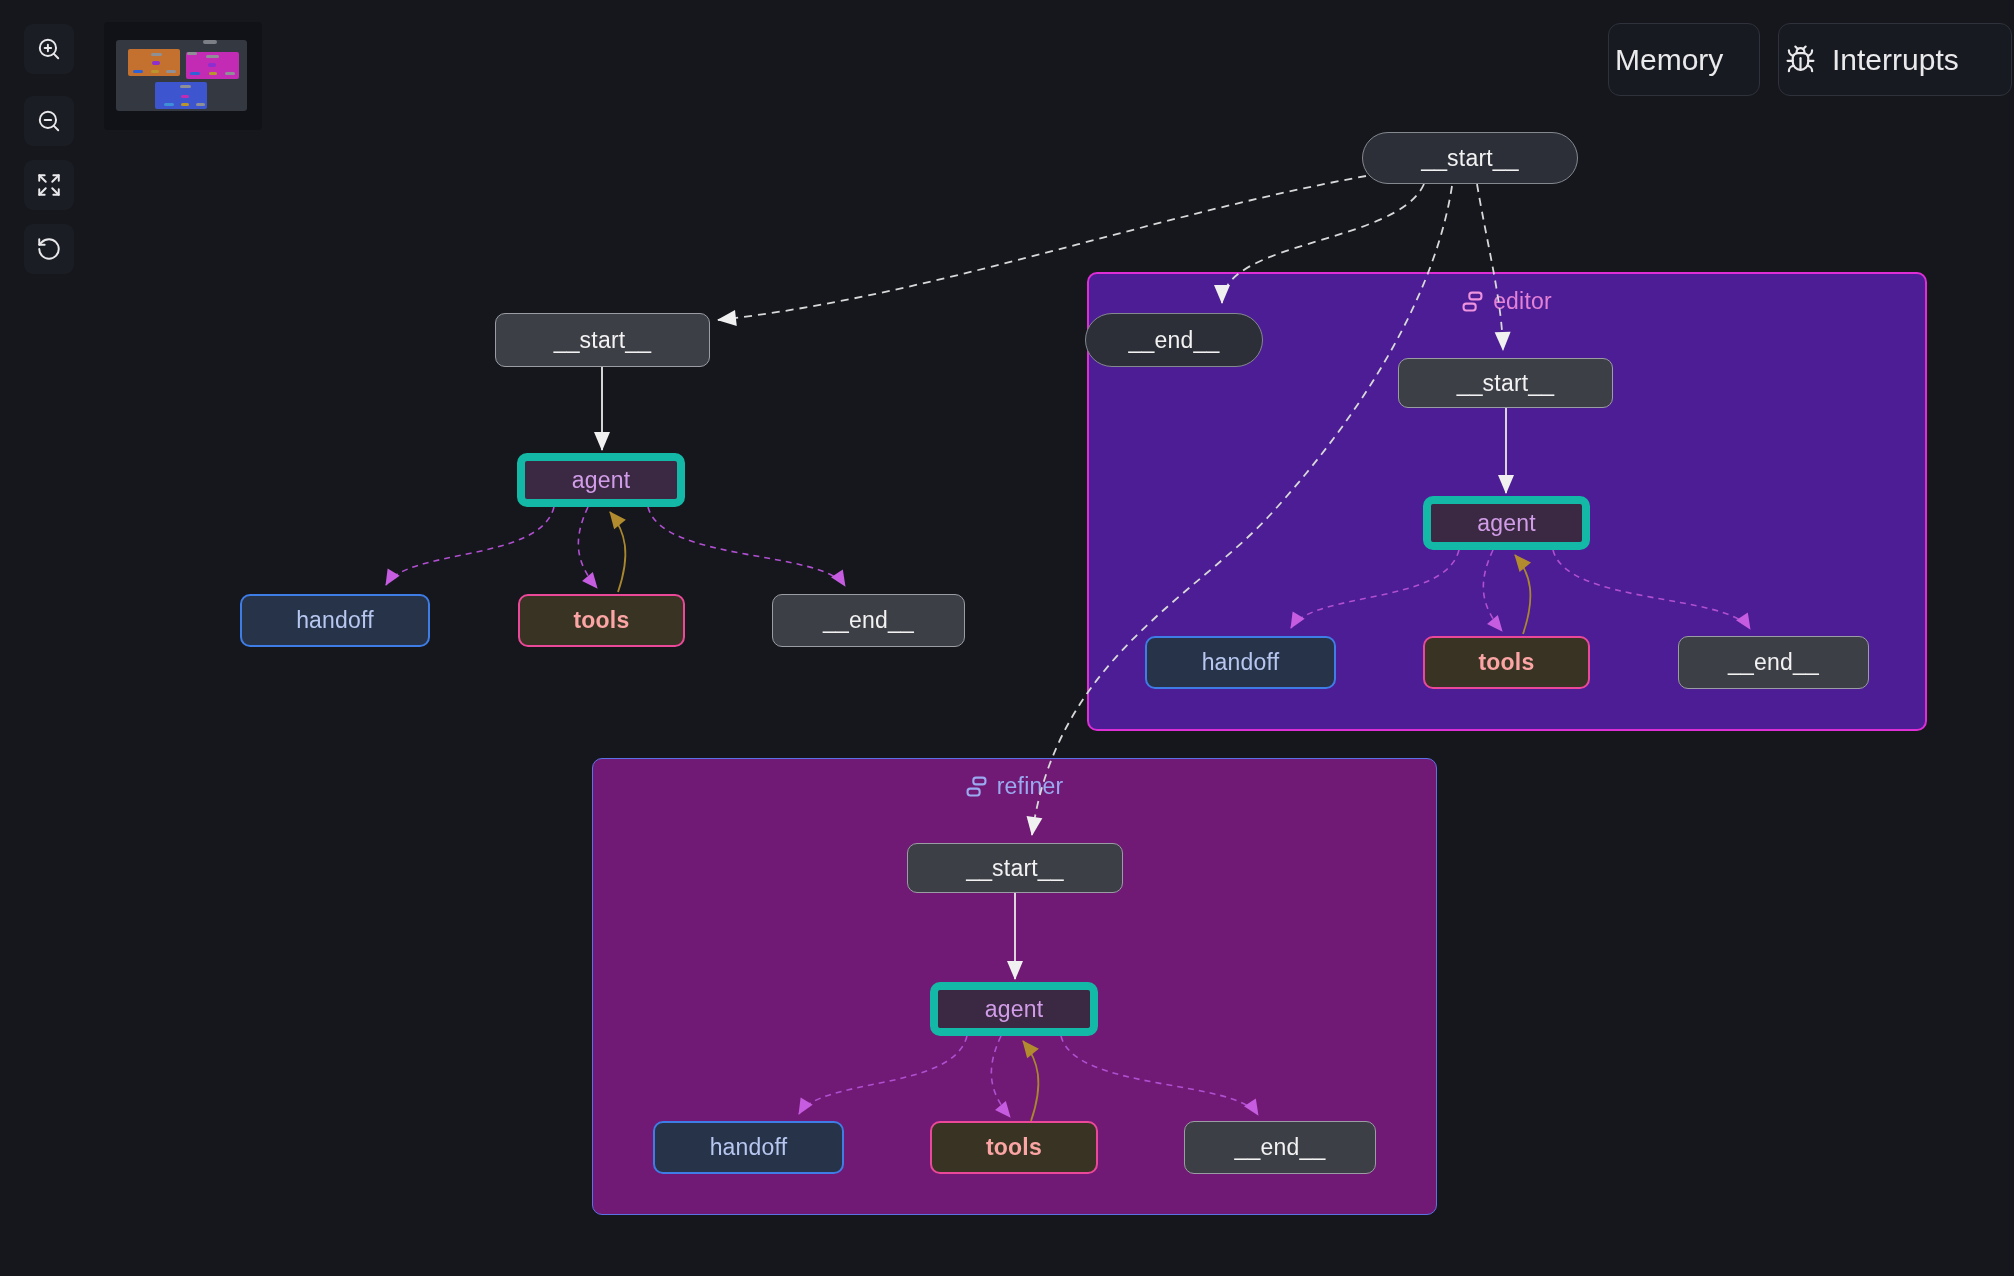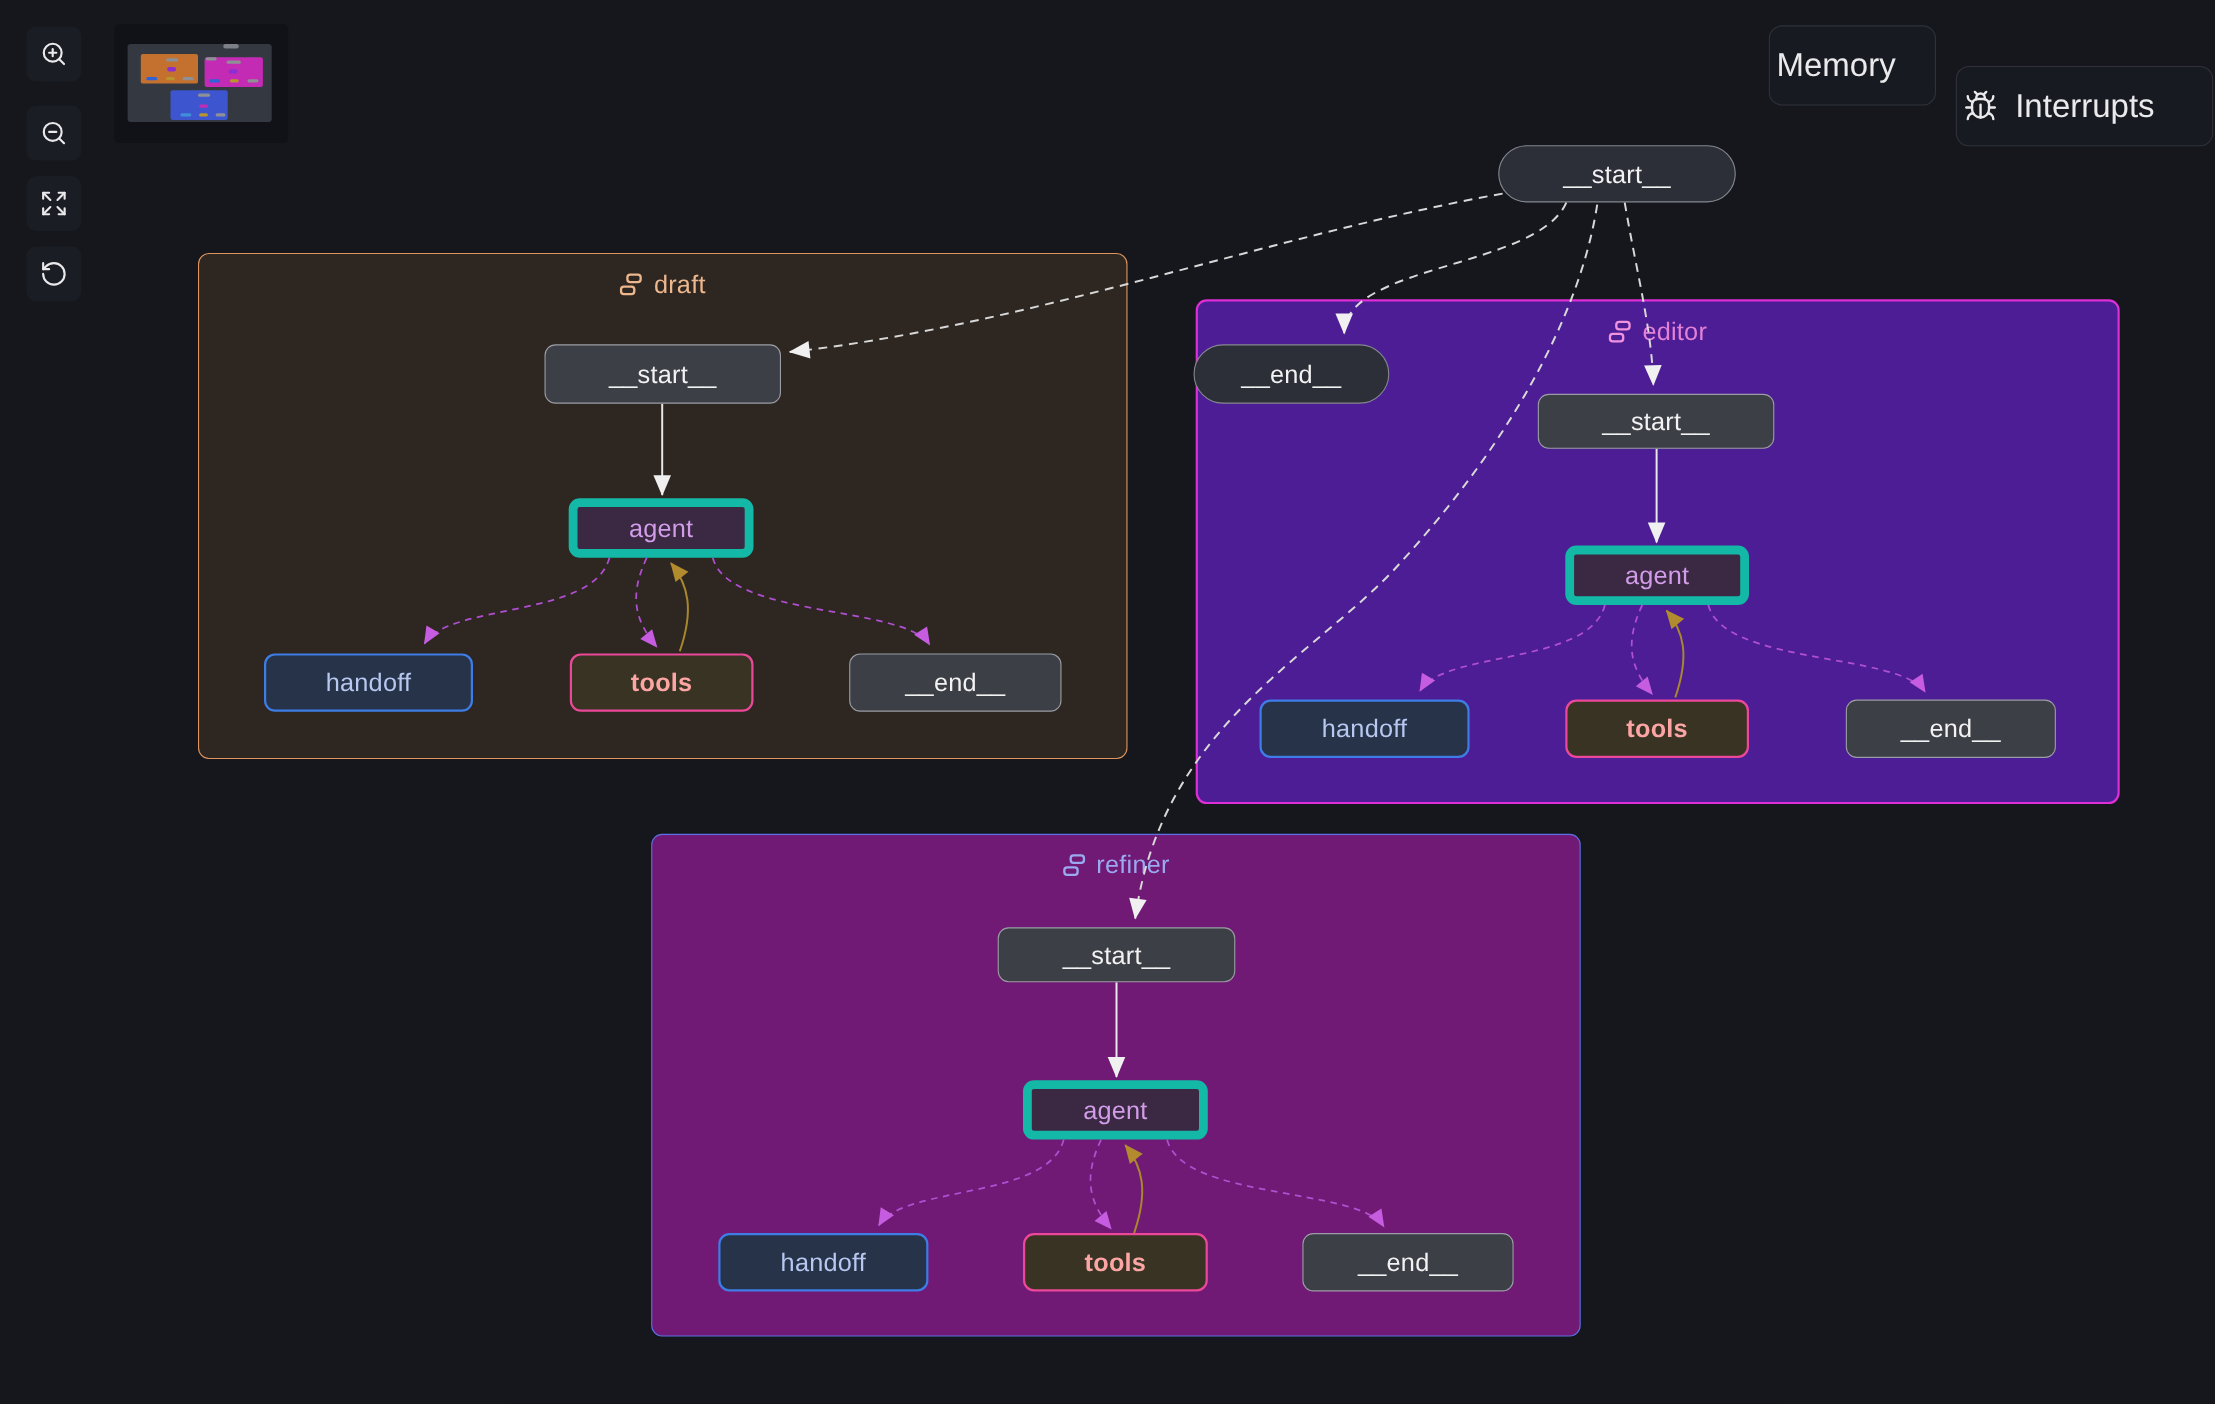--- a/index.html
+++ b/index.html
@@ -34,37 +34,28 @@
 
   
   .minimap{position:absolute;left:104px;top:22px;width:158px;height:108px;background:#101218;border-radius:4px;z-index:10;cursor:pointer;}
   .mm-view{position:absolute;left:12px;top:18px;width:131px;height:71px;background:#343841;border-radius:3px;}
   .mm-box{position:absolute;border-radius:2px;}
   .mm-bar{position:absolute;border-radius:2px;}
 
   
   .hdr-btn{position:absolute;top:23px;height:73px;box-sizing:border-box;border-radius:12px;background:#181a21;border:1px solid #2f323a;color:#eaeaec;font-size:30px;font-family:"Liberation Sans",sans-serif;display:flex;align-items:center;justify-content:flex-start;gap:16px;z-index:10;cursor:pointer;}
   .hdr-btn--memory{left:1608px;width:152px;}
-  .hdr-btn--interrupts{left:1778px;width:234px;margin-top:37px;}
+  .hdr-btn--interrupts{left:1778px;width:234px;}
   .hdr-btn svg{stroke:#eaeaec;}
 </style>
 </head>
 <body>
 
 <div class="stage">
 
-  <div class="group group--draft">
-    <div class="group-header">
-      <svg class="subgraph-icon" width="21" height="21" viewBox="0 0 20 20" fill="none" stroke="#edb78e" stroke-width="2">
-          <rect x="7" y="1.5" width="11.5" height="6.5" rx="2.5"></rect>
-          <rect x="1.5" y="12" width="11.5" height="6.5" rx="2.5"></rect>
-        </svg>
-      <span>draft</span>
-    </div>
-  </div>
 
   <div class="group group--editor">
     <div class="group-header">
       <svg class="subgraph-icon" width="21" height="21" viewBox="0 0 20 20" fill="none" stroke="#ef93de" stroke-width="2">
           <rect x="7" y="1.5" width="11.5" height="6.5" rx="2.5"></rect>
           <rect x="1.5" y="12" width="11.5" height="6.5" rx="2.5"></rect>
         </svg>
       <span>editor</span>
     </div>
   </div>

